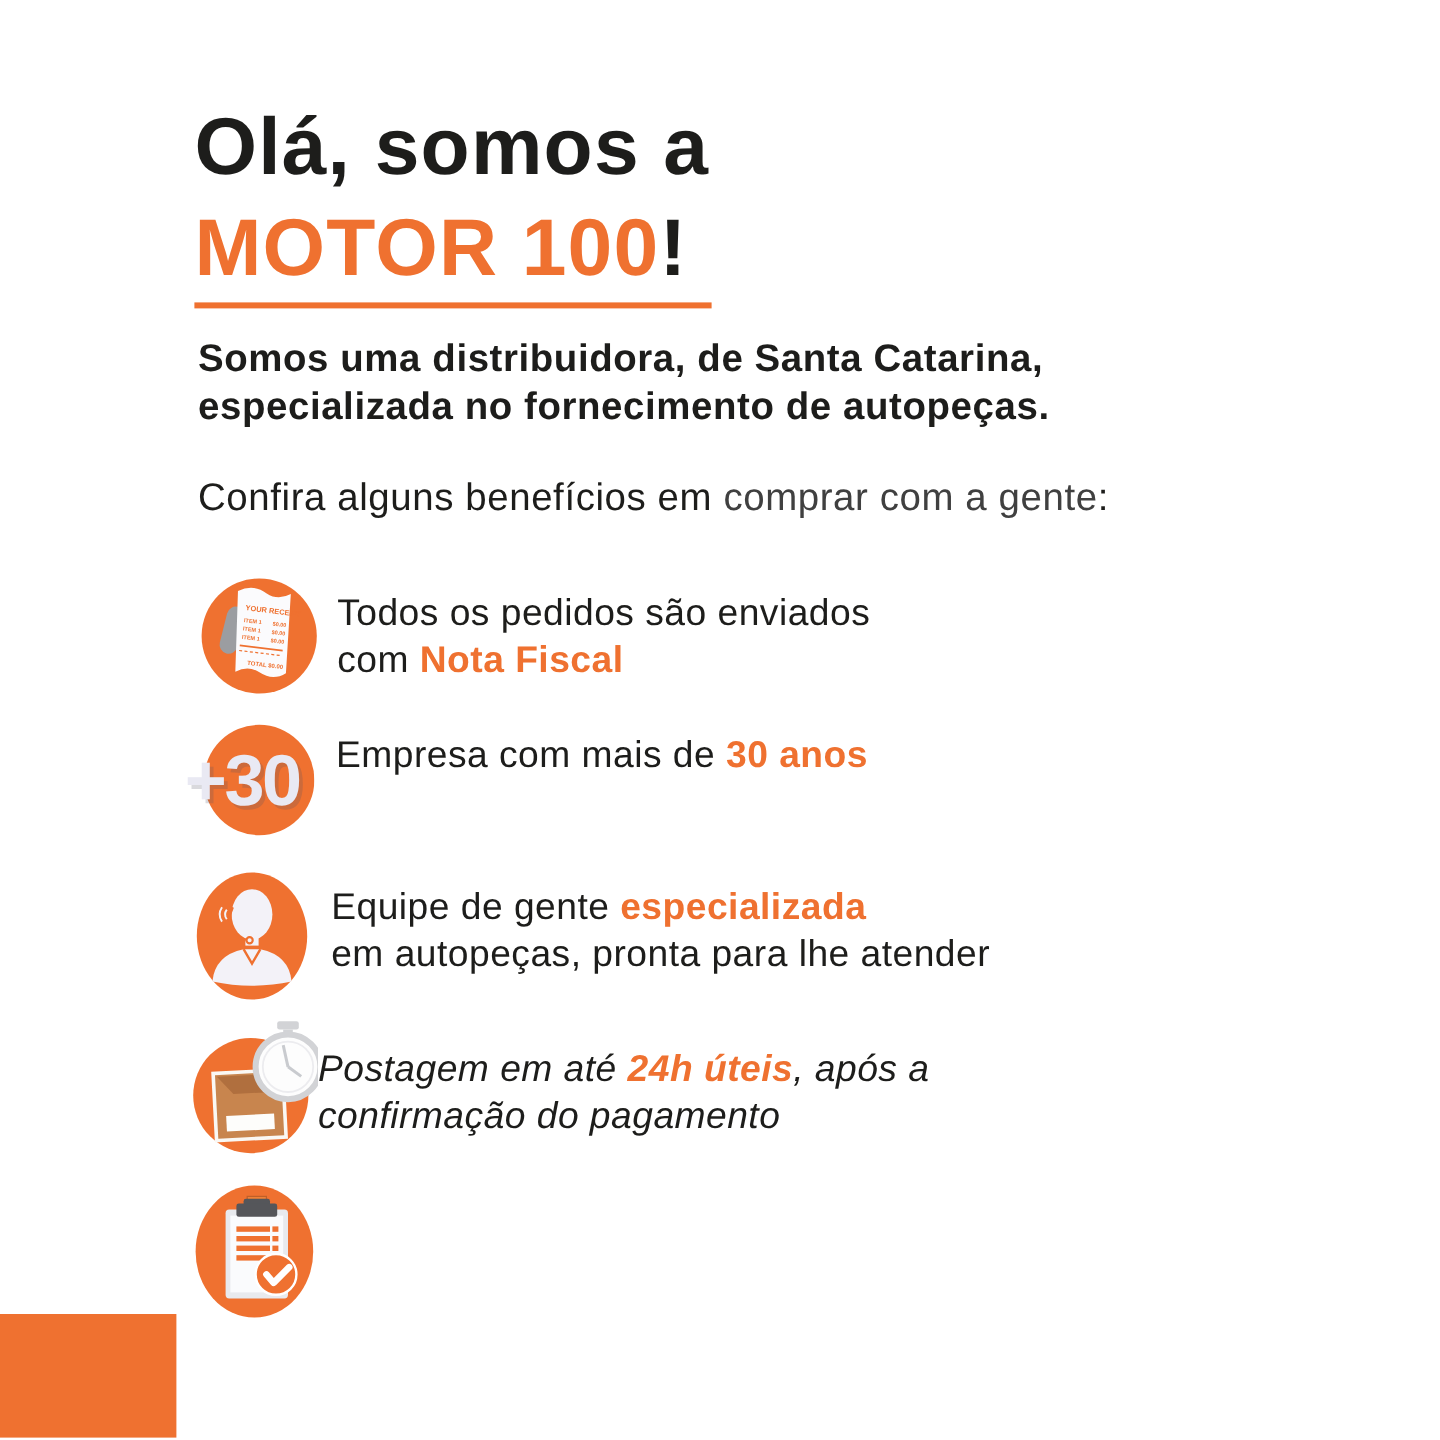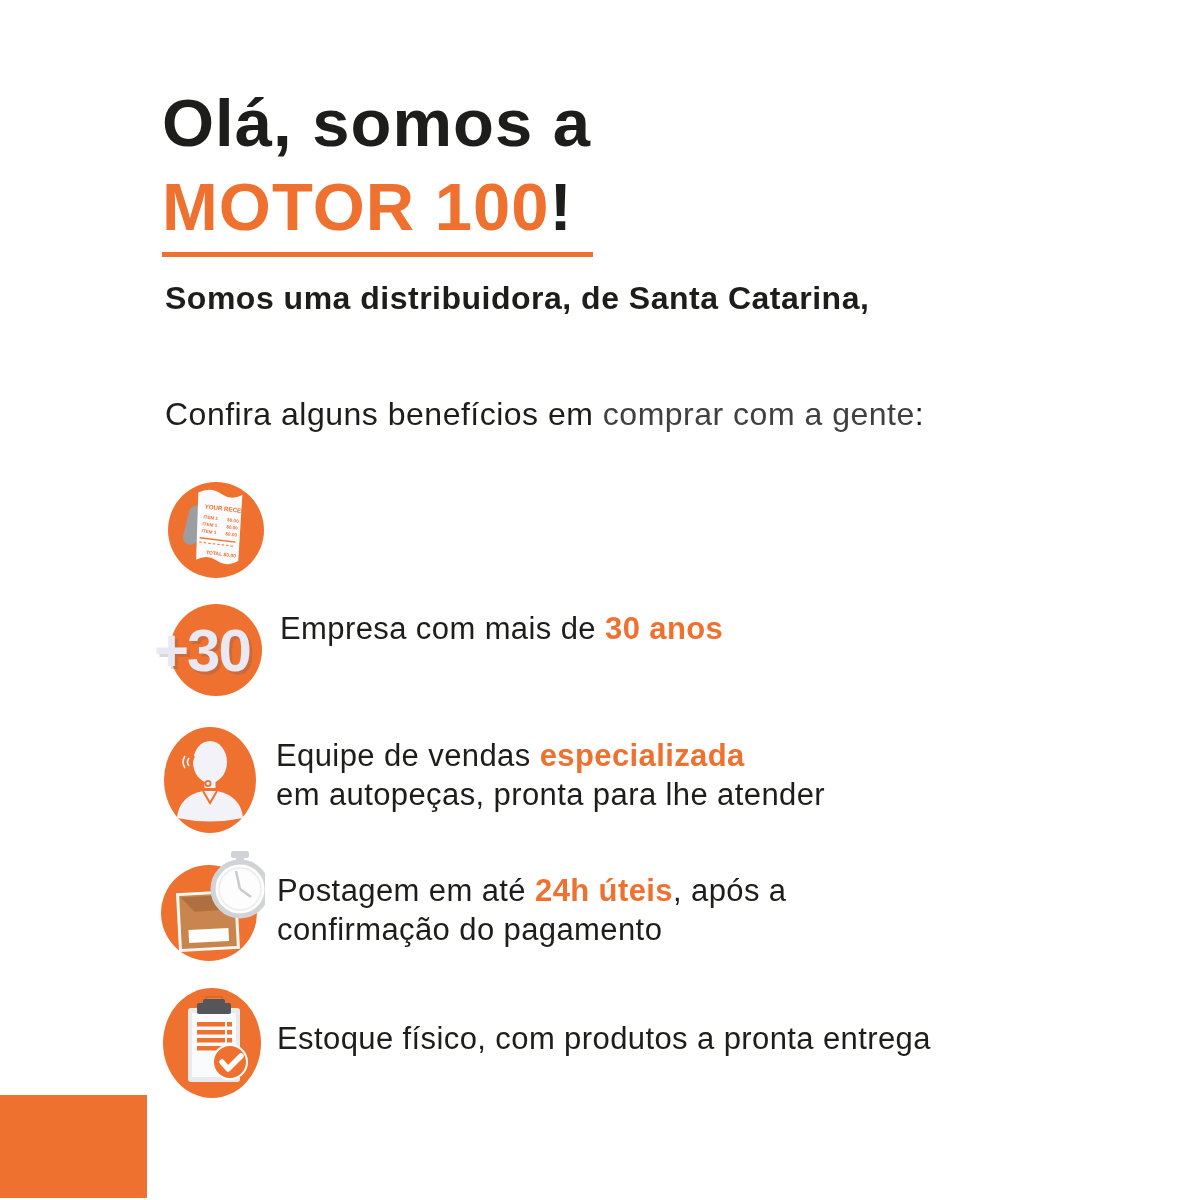--- a/index.html
+++ b/index.html
@@ -27,40 +27,41 @@
   .bline{white-space:nowrap;}
   .hl{color:#ef7130;font-weight:bold;}
 
   .b1{left:166px;top:479px;}
   .b1 .btext{margin-left:15px;padding-top:12px;}
   .b2{left:152px;top:597px;}
   .b2 .btext{margin-left:18px;padding-top:12px;text-align:center;}
   .b3{left:163px;top:726px;}
   .b3 .btext{margin-left:19px;padding-top:10px;}
   .b4{left:157px;top:843px;}
-  .b4 .btext{margin-left:12px;padding-top:28px;}
+  .b4 .btext{padding-top:28px;font-style:italic;}
   .b5{left:161px;top:986px;}
   .b5 .btext{margin-left:14px;padding-top:33px;}
 
   svg text{font-family:"Liberation Sans", sans-serif;}
 </style>
 </head>
 <body>
 
 <div id="canvas">
 
   <div class="sq tr"></div>
   <div class="sq bl"></div>
 
   <h1 class="greeting">Olá, somos a</h1>
   <h1 class="brandline"><span class="brand">MOTOR 100</span><span class="brand-punct">!</span></h1>
   <div class="underline"></div>
 
   <p class="intro">
     <span>Somos uma distribuidora, de Santa Catarina,</span><br>
+    <span>especializada no fornecimento de autopeças.</span>
   </p>
 
   <p class="lead"><span>Confira alguns benefícios em </span><span class="lead-hl">comprar com a gente</span><span>:</span></p>
 
   <div class="benefit b1">
     <div class="icon-wrap">
       <svg width="100" height="102" viewBox="0 0 100 102">
         <circle cx="50" cy="51" r="48" fill="#ef7130"></circle>
         <rect x="20" y="26" width="15" height="40" rx="7.5" fill="#9b9da1" transform="rotate(14 27 46)"></rect>
         <g transform="rotate(7 50 50)">
@@ -70,20 +71,24 @@
           <text x="60" y="41" font-size="4.6" font-weight="bold" fill="#ef7130">$0.00</text>
           <text x="36" y="48" font-size="4.6" font-weight="bold" fill="#ef7130">ITEM 1</text>
           <text x="60" y="48" font-size="4.6" font-weight="bold" fill="#ef7130">$0.00</text>
           <text x="36" y="55" font-size="4.6" font-weight="bold" fill="#ef7130">ITEM 1</text>
           <text x="60" y="55" font-size="4.6" font-weight="bold" fill="#ef7130">$0.00</text>
           <rect x="35" y="60" width="36" height="1.4" fill="#ef7130"></rect>
           <line x1="35" y1="65" x2="71" y2="65" stroke="#ef7130" stroke-width="1" stroke-dasharray="2.5 2"></line>
           <text x="43" y="76" font-size="5" font-weight="bold" fill="#ef7130">TOTAL $0.00</text>
         </g>
       </svg>
+    </div>
+    <div class="btext">
+      <div class="bline"><span>Todos os pedidos são enviados</span></div>
+      <div class="bline"><span>com </span><span class="hl">Nota Fiscal</span></div>
     </div>
   </div>
 
   <div class="benefit b2">
     <div class="icon-wrap">
       <svg width="110" height="106" viewBox="0 0 110 106">
         <circle cx="64" cy="53" r="46" fill="#ef7130"></circle>
         <text x="5" y="77" font-size="60" font-weight="bold" letter-spacing="-2" fill="rgba(80,80,100,0.22)">+30</text>
         <text x="2" y="74" font-size="60" font-weight="bold" letter-spacing="-2" fill="#e9e9f3">+30</text>
       </svg>
@@ -101,21 +106,21 @@
         <path d="M22,30 q-4,6 0,12" stroke="#f3f2f8" stroke-width="1.6" fill="none"></path>
         <ellipse cx="47" cy="36" rx="17" ry="21" fill="#f3f2f8"></ellipse>
         <rect x="41.5" y="50" width="11" height="12" fill="#f3f2f8"></rect>
         <path d="M14,92 q2,-22 26,-27 l14,0 q24,5 26,27 q-33,7 -66,0 Z" fill="#f3f2f8"></path>
         <path d="M40,65 l7,12 l7,-12" stroke="#ef7130" stroke-width="2" fill="none"></path>
         <path d="M31,30 q-5,10 0,19 q4,7 11,8" stroke="#ef7130" stroke-width="2" fill="none"></path>
         <circle cx="45" cy="57.5" r="2.6" fill="#f3f2f8" stroke="#ef7130" stroke-width="1.8"></circle>
       </svg>
     </div>
     <div class="btext">
-      <div class="bline"><span>Equipe de vendas </span><span class="hl">especializada</span></div>
+      <div class="bline"><span>Equipe de gente </span><span class="hl">especializada</span></div>
       <div class="bline"><span>em autopeças, pronta para lhe atender</span></div>
     </div>
   </div>
 
   <div class="benefit b4">
     <div class="icon-wrap">
       <svg width="108" height="122" viewBox="0 0 108 122">
         <circle cx="52" cy="70" r="48" fill="#ef7130"></circle>
         <g transform="rotate(-3 51 78)">
           <rect x="22" y="50" width="58" height="56" fill="#c8854e" stroke="#faf8f4" stroke-width="3"></rect>
@@ -150,18 +155,15 @@
         <rect x="36" y="44" width="28" height="4.5" fill="#ef7130"></rect>
           <rect x="66" y="44" width="5" height="4.5" fill="#ef7130"></rect>
         <rect x="36" y="52" width="28" height="4.5" fill="#ef7130"></rect>
           <rect x="66" y="52" width="5" height="4.5" fill="#ef7130"></rect>
         <rect x="36" y="60" width="28" height="4.5" fill="#ef7130"></rect>
           <rect x="66" y="60" width="5" height="4.5" fill="#ef7130"></rect>
         <circle cx="69" cy="76" r="17" fill="#ef7130" stroke="#ffffff" stroke-width="2"></circle>
         <path d="M61,76 l6,7 l13,-13" stroke="#ffffff" stroke-width="5.5" fill="none" stroke-linecap="round" stroke-linejoin="round"></path>
       </svg>
     </div>
-    <div class="btext">
-      <div class="bline"><span>Estoque físico, com produtos a pronta entrega</span></div>
-    </div>
   </div>
 
 </div>
 
 </body></html>

